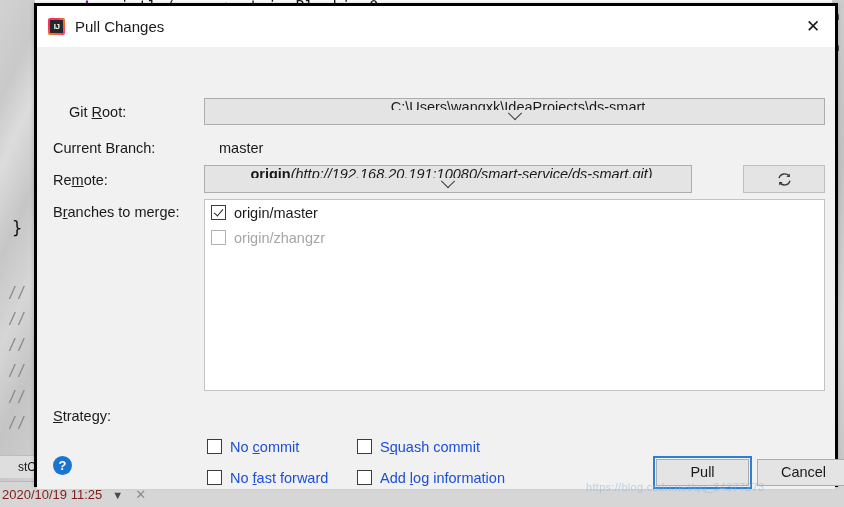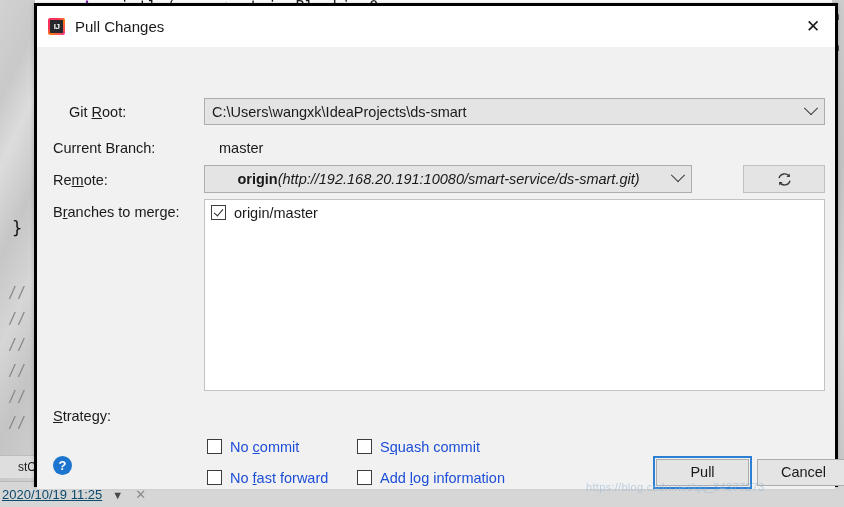--- a/index.html
+++ b/index.html
@@ -79,24 +79,23 @@
     position: absolute;
     left: 0; bottom: 0;
     width: 844px; height: 25px;
     background: #d6d6d6;
     border-top: 1px solid #b9b9b9;
     display: flex;
     align-items: center;
   }
   .ide-statusbar .st-text {
     font-size: 13px;
-    color: #0c4a6e;
+    color: #7f1d1d;
     margin-left: 2px;
     white-space: nowrap;
-    text-decoration: underline;
   }
   .ide-statusbar .st-caret {
     margin-left: 10px;
     font-size: 11px;
     color: #4a4a4a;
   }
   .ide-statusbar .st-x {
     margin-left: 12px;
     font-size: 13px;
     color: #8a8a8a;
@@ -192,20 +191,21 @@
     box-sizing: border-box;
     background: #e4e4e4;
     border: 1px solid #adadad;
     display: flex;
     align-items: center;
     font-size: 14.5px;
     color: #1a1a1a;
     overflow: hidden;
     white-space: nowrap;
     cursor: default;
+    flex-direction: column;
   }
   .combo .cb-text {
     padding-left: 7px;
     flex: 1;
     overflow: hidden;
     white-space: nowrap;
   }
   .combo .cb-arrow {
     width: 26px;
     text-align: center;
@@ -384,20 +384,24 @@
           <path d="M3.4 15.3 L3.4 11.6 L7.0 11.6 Z" fill="#3c3c3c"></path>
         </svg>
       </div>
 
       <div class="lbl" style="left:16px; top:157px;"><span>B</span><span class="mn">r</span><span>anches to merge:</span></div>
       <div class="listbox" style="left:167px; top:152px; width:621px; height:192px;">
         <div class="list-item">
           <span class="cbx checked"></span>
           <span>origin/master</span>
         </div>
+        <div class="list-item disabled">
+          <span class="cbx dim"></span>
+          <span>origin/zhangzr</span>
+        </div>
       </div>
 
       <div class="lbl" style="left:16px; top:361px;"><span></span><span class="mn">S</span><span>trategy:</span></div>
 
       <div class="optrow" style="left:170px; top:392px;">
         <span class="cbx"></span>
         <span><span>No </span><span class="mn">c</span><span>ommit</span></span>
       </div>
       <div class="optrow" style="left:320px; top:392px;">
         <span class="cbx"></span>

